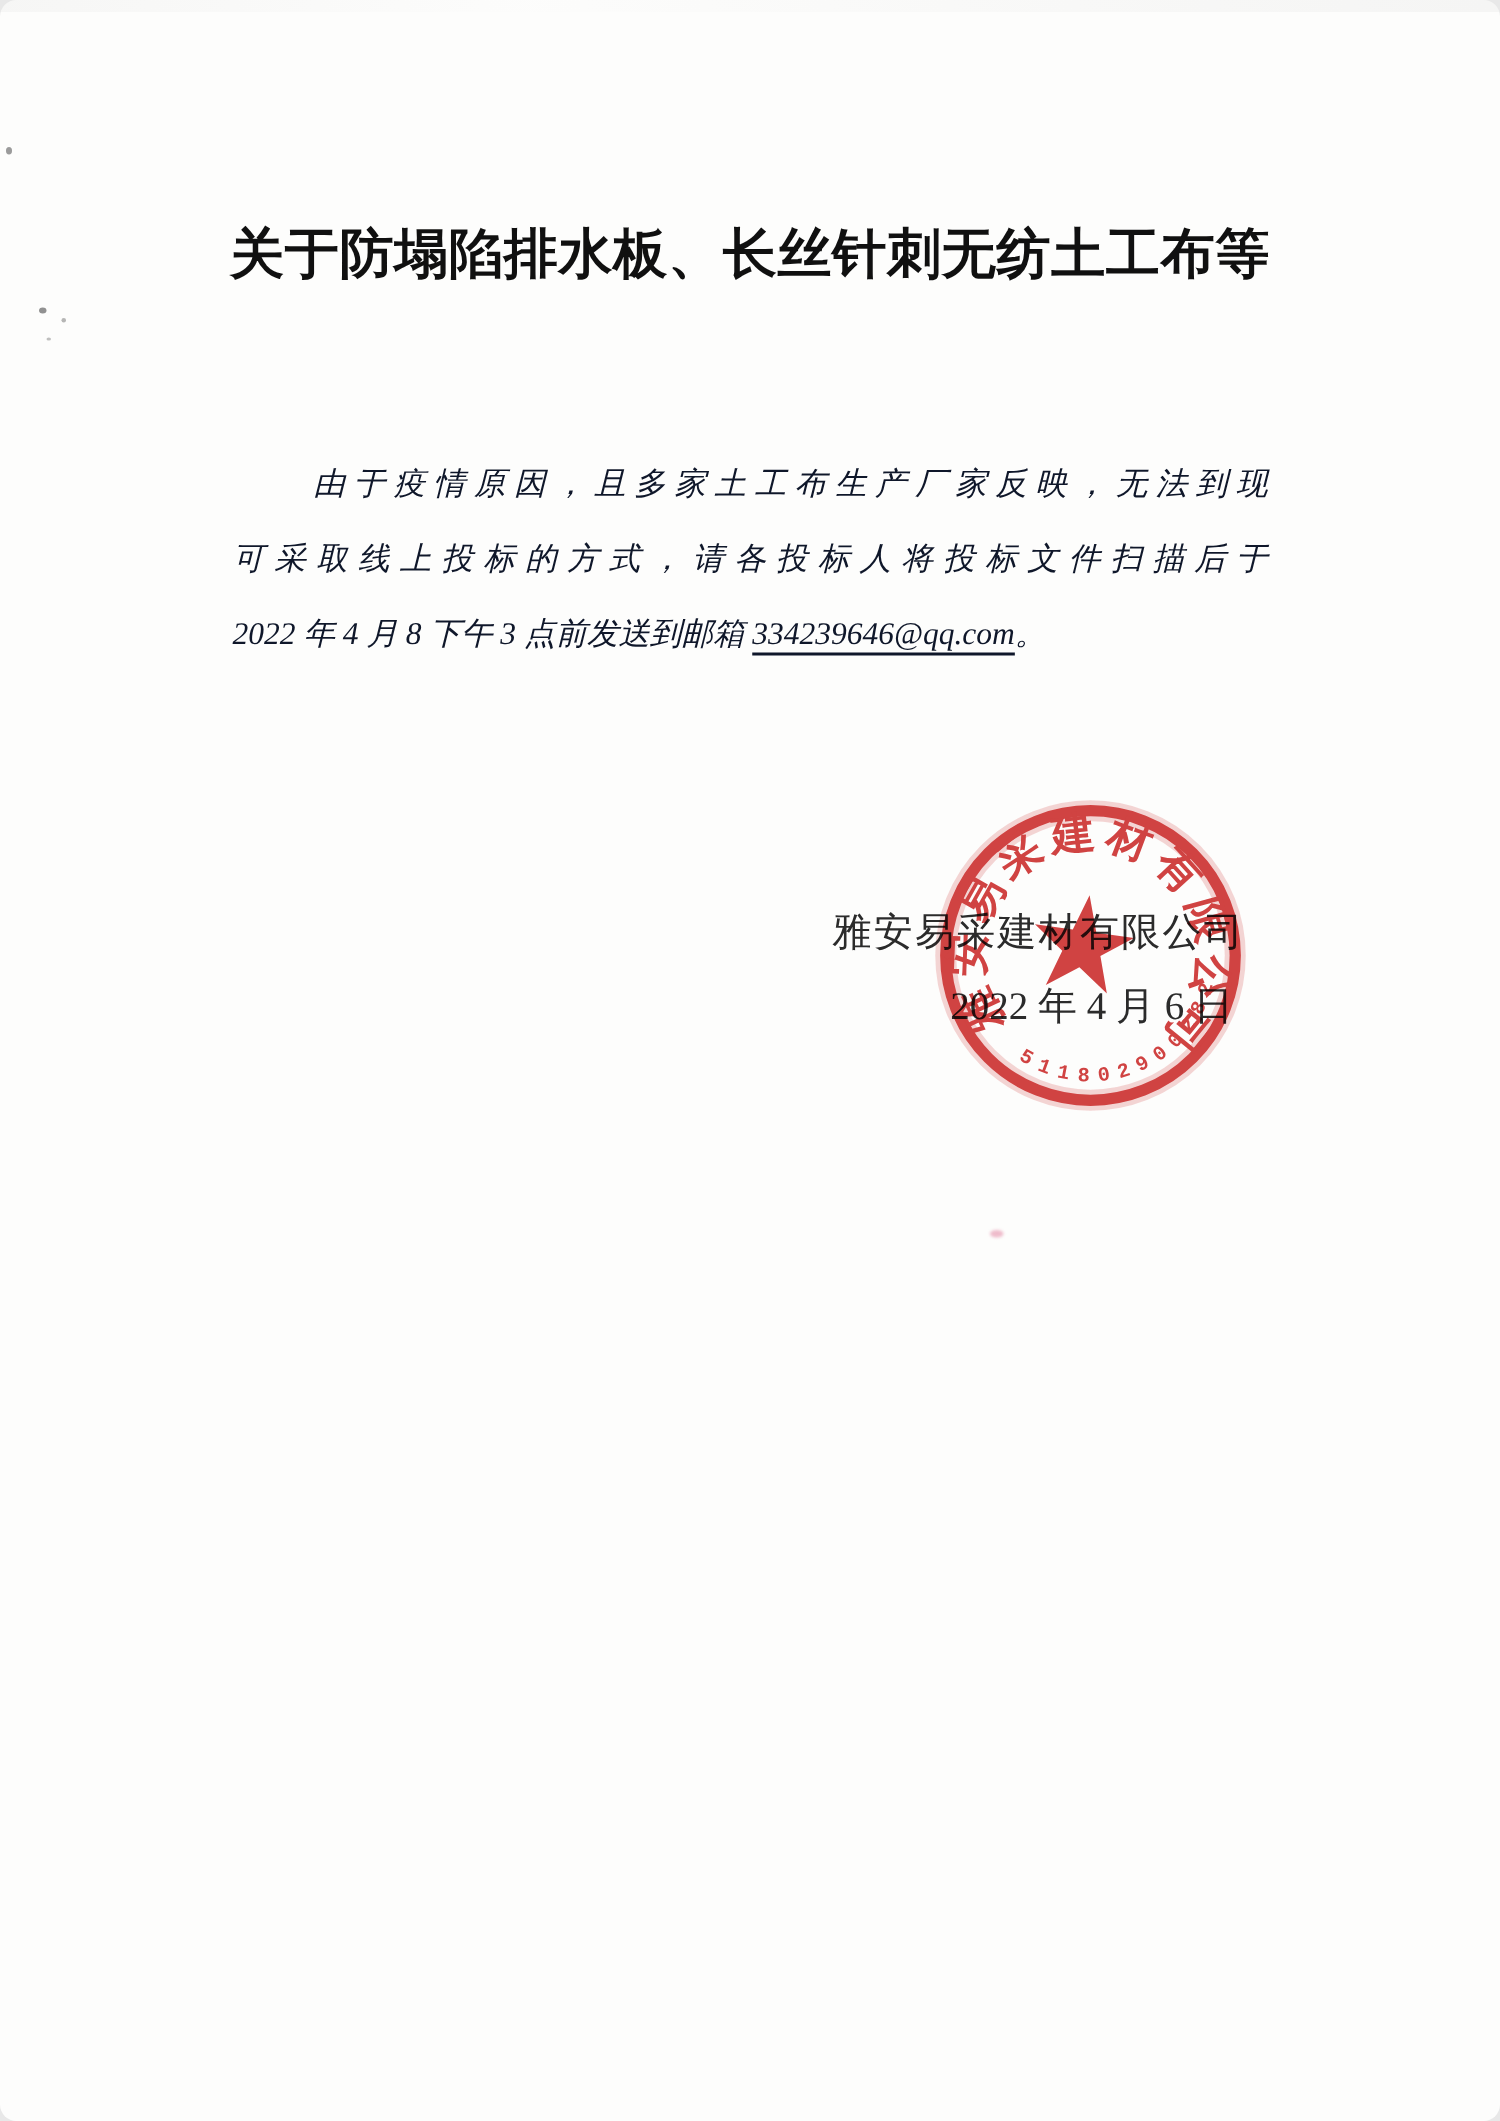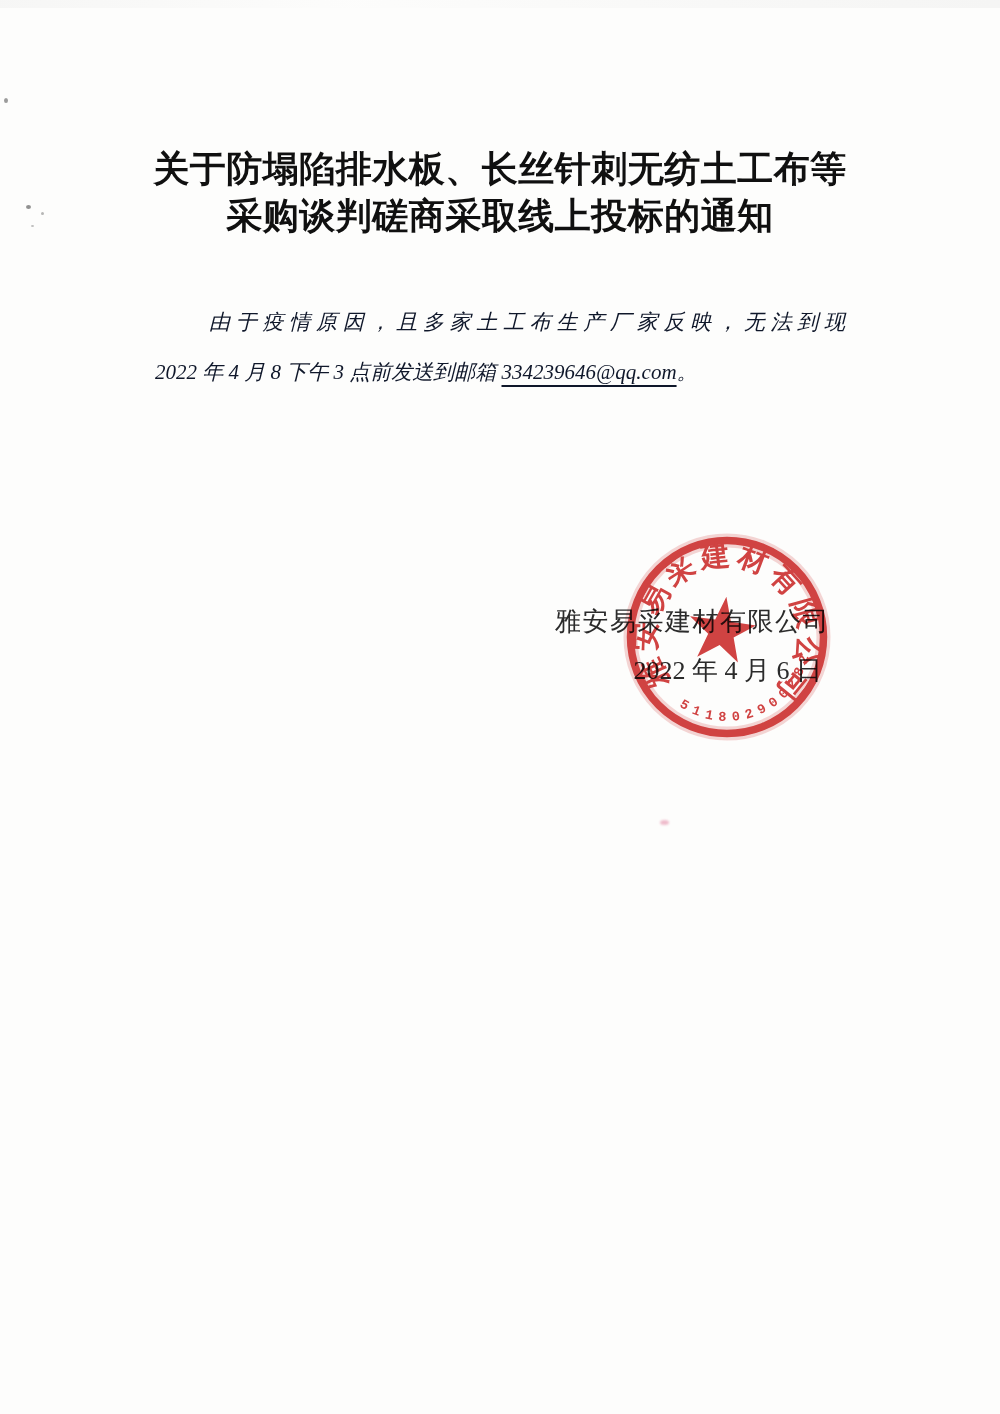--- a/index.html
+++ b/index.html
@@ -5,20 +5,21 @@
   html, body { margin: 0; padding: 0; background: #e8e8e8; }
   .page {
     position: relative;
     width: 1000px;
     height: 1414px;
     margin: 0 auto;
     background: #fdfdfc;
     overflow: hidden;
     font-family: "Liberation Serif", serif;
     color: #262626;
+    border-radius: 11px;
   }
   
   .top-streak {
     position: absolute; left: 0; top: 0; width: 100%; height: 8px;
     background: linear-gradient(90deg, rgba(120,120,120,.10), rgba(200,200,200,.02) 35%, rgba(130,130,130,.08) 70%, rgba(120,120,120,.12));
     opacity: .5;
   }
   .speck { position: absolute; background: #4a4a4a; border-radius: 50%; }
   .speck.pink { background: #e07a9a; filter: blur(1px); }
 
@@ -104,25 +105,25 @@
   <div class="top-streak"></div>
 
   <div class="speck" style="left:4px;top:98px;width:4px;height:5px;opacity:.55"></div>
   <div class="speck" style="left:26px;top:205px;width:5px;height:4px;opacity:.6"></div>
   <div class="speck" style="left:41px;top:212px;width:3px;height:3px;opacity:.4"></div>
   <div class="speck" style="left:31px;top:225px;width:3px;height:2px;opacity:.35"></div>
   <div class="speck pink" style="left:660px;top:820px;width:9px;height:5px;opacity:.5"></div>
 
   <div class="title-block">
     <div>关于防塌陷排水板、长丝针刺无纺土工布等</div>
-    <div>采购谈判磋商采取线上投标的通知</div>
   </div>
 
   <div class="body-block">
     <div class="bline fit indent">由于疫情原因，且多家土工布生产厂家反映，无法到现</div>
+    <div class="bline fit">可采取线上投标的方式，请各投标人将投标文件扫描后于</div>
     <div class="bline"><span>2022 年 4 月 8 下午 3 点前发送到邮箱 </span><span class="email">334239646@qq.com</span><span>。</span></div>
   </div>
 
   <div class="sig-company">雅安易采建材有限公司</div>
   <div class="sig-date">2022 年 4 月 6 日</div>
 
   <svg class="seal" viewBox="0 0 240 240">
 
     <circle cx="120" cy="120" r="96.5" fill="none" stroke="rgba(214,80,80,0.25)" stroke-width="14"></circle>
 

